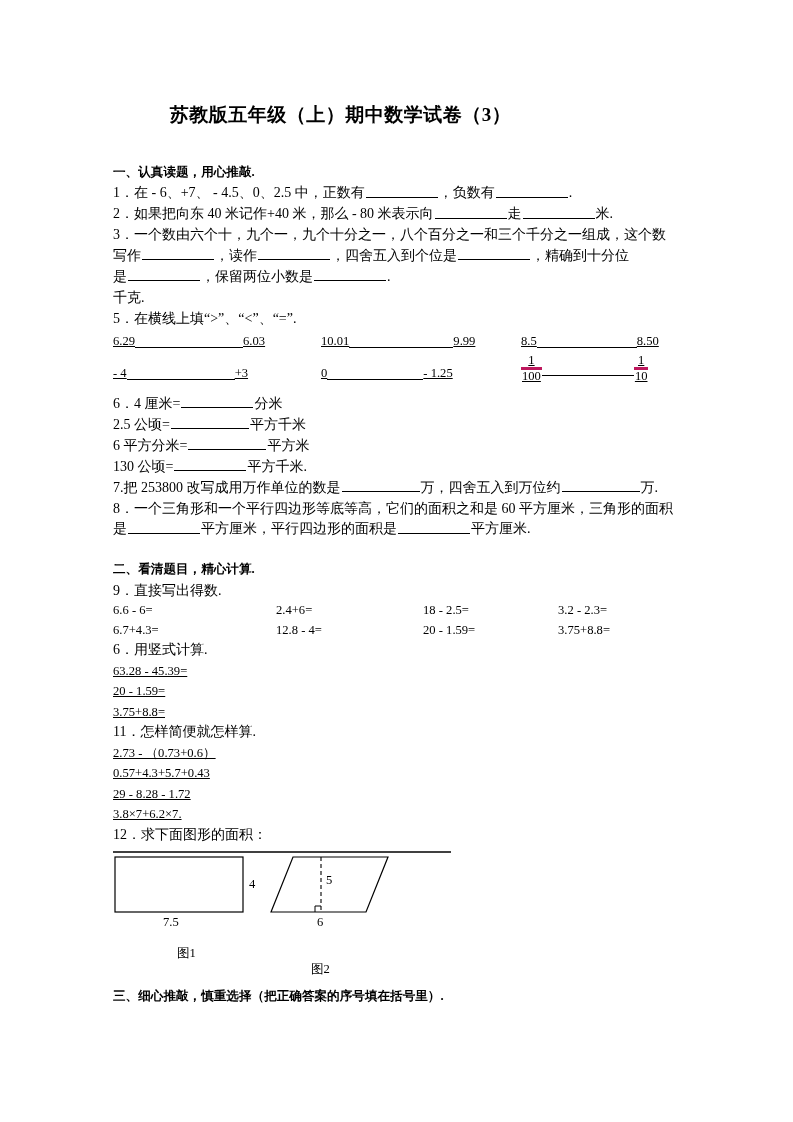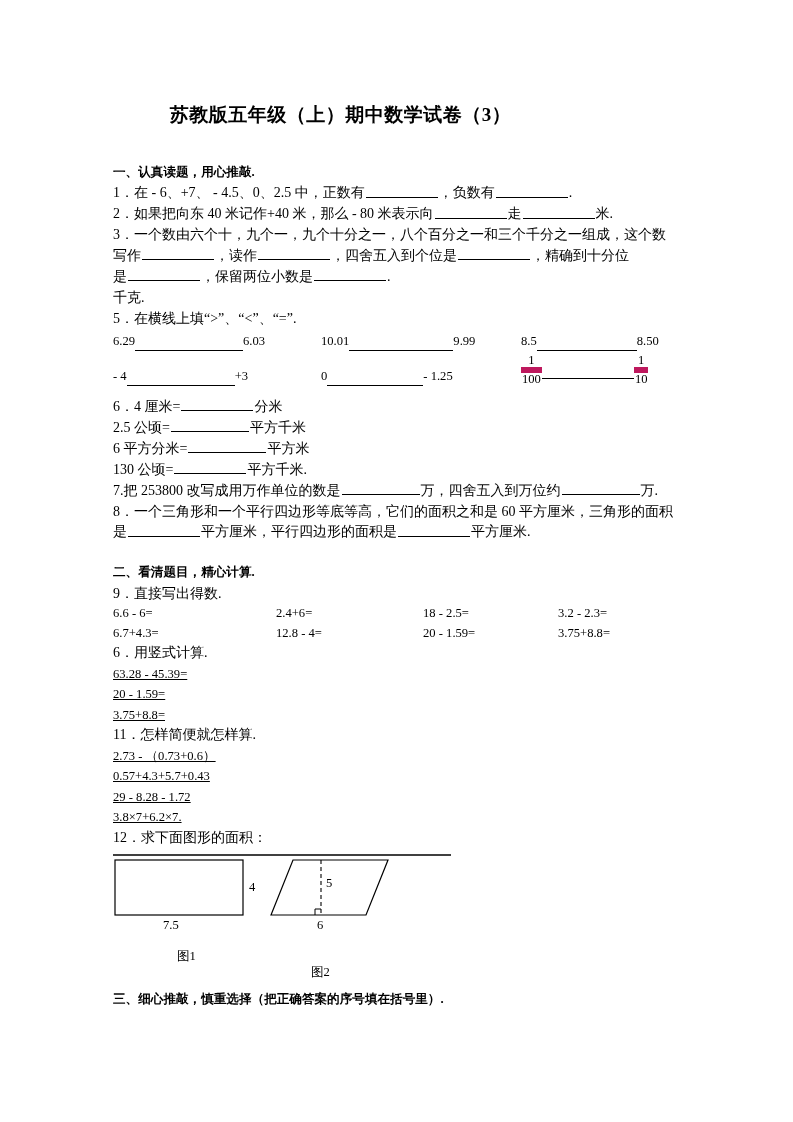--- a/index.html
+++ b/index.html
@@ -64,22 +64,23 @@
   
   .cmp-block { margin-top: 3px; }
   .cmp-row {
     display: flex;
     font-size: 12.6px;
     line-height: 1.5;
     margin-bottom: 3px;
   }
   .cmp-cell {
     display: flex;
-    align-items: flex-end;
+    align-items: center;
     white-space: nowrap;
+    text-decoration: underline;
   }
   .cmp-cell.c1 { width: 208px; }
   .cmp-cell.c2 { width: 200px; }
   .cmp-cell.c3 { width: 165px; }
   .cmp-line {
     flex: 0 0 auto;
     border-bottom: 1px solid #000;
     height: 0.95em;
   }
   .w-110 { width: 108px; }
@@ -92,21 +93,21 @@
   .frac {
     display: inline-flex;
     flex-direction: column;
     align-items: center;
     line-height: 1;
     font-size: 12.6px;
     vertical-align: bottom;
   }
   .frac .num { padding: 0 1px; }
   .frac .den {
-    border-top: 6px solid #be185d;
+    border-top: 3px solid #be185d;
     padding: 0 1px;
   }
   .cmp-row.fracrow { align-items: flex-end; }
   .frac-line {
     border-bottom: 1px solid #000;
     height: 1px;
     align-self: flex-end;
     margin-bottom: 0.5em;
   }
 

